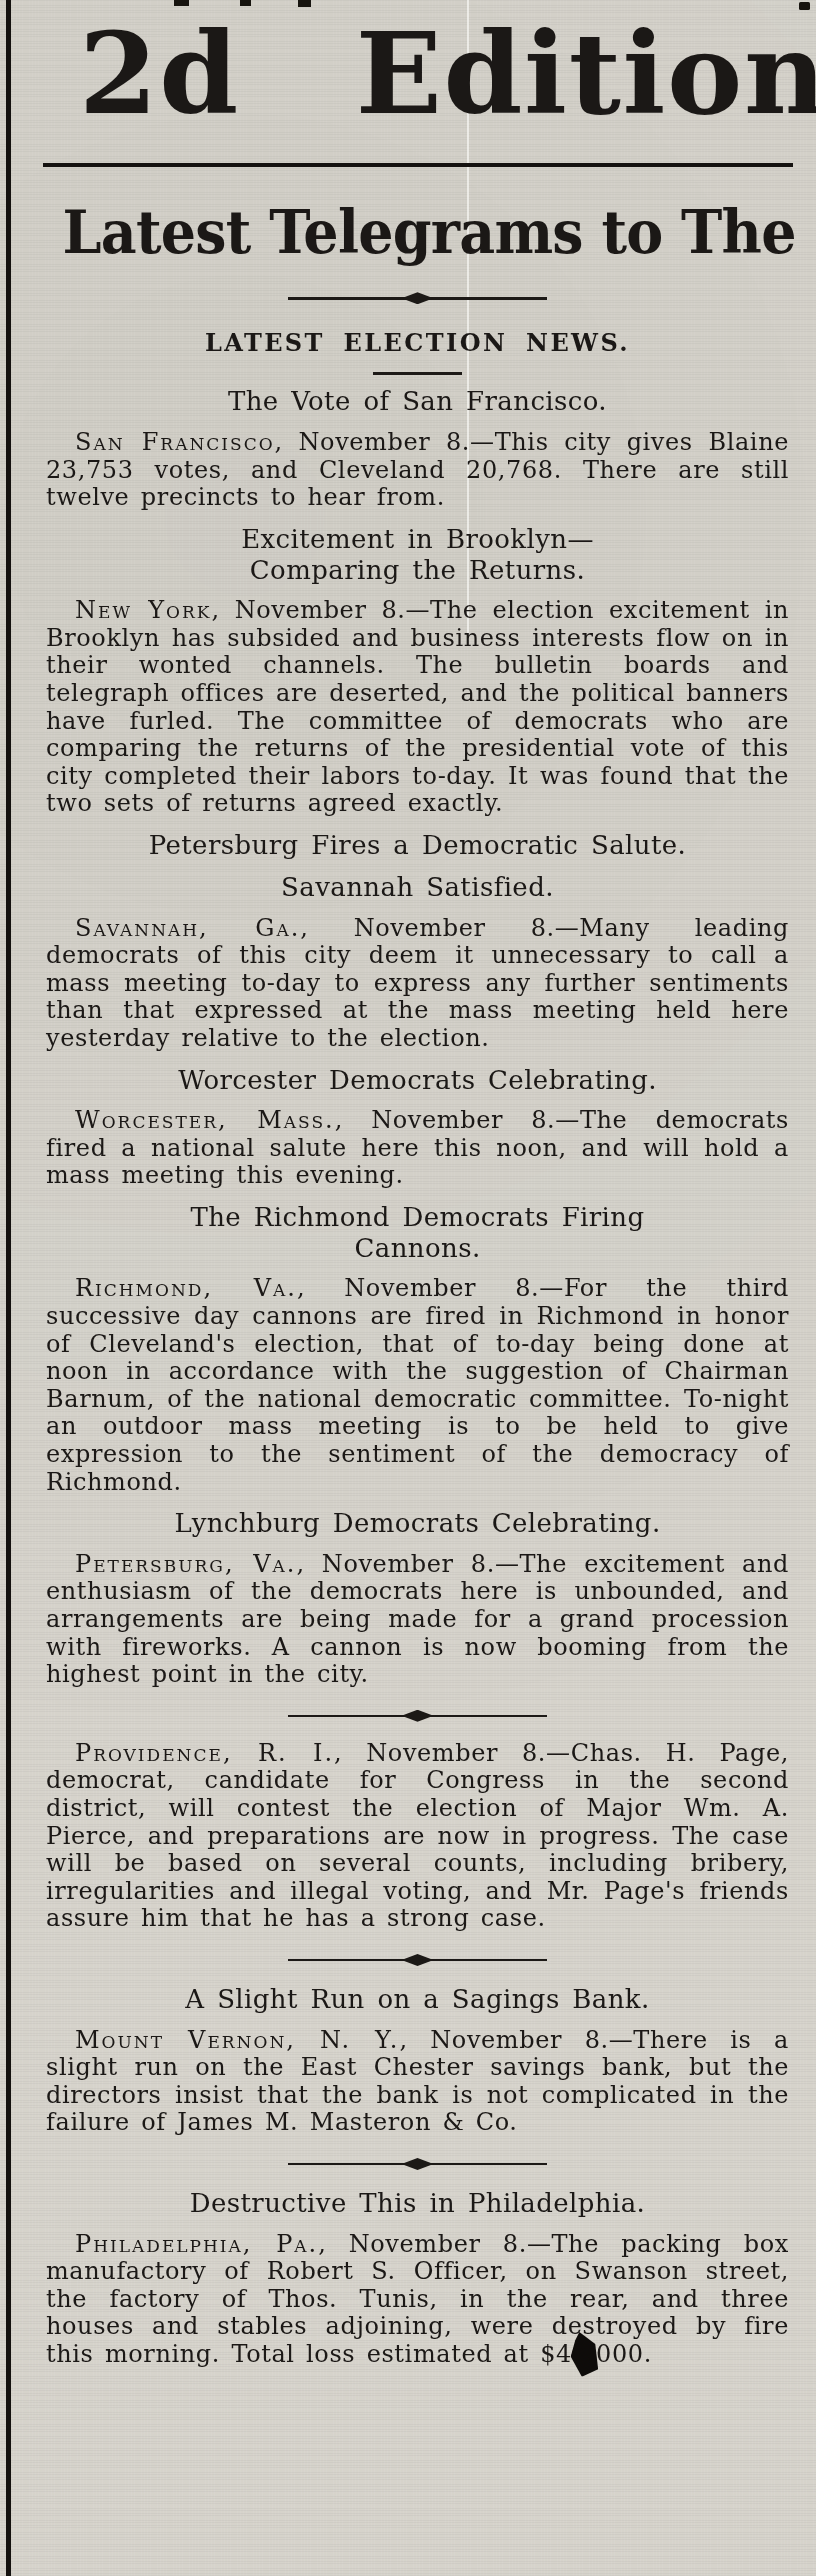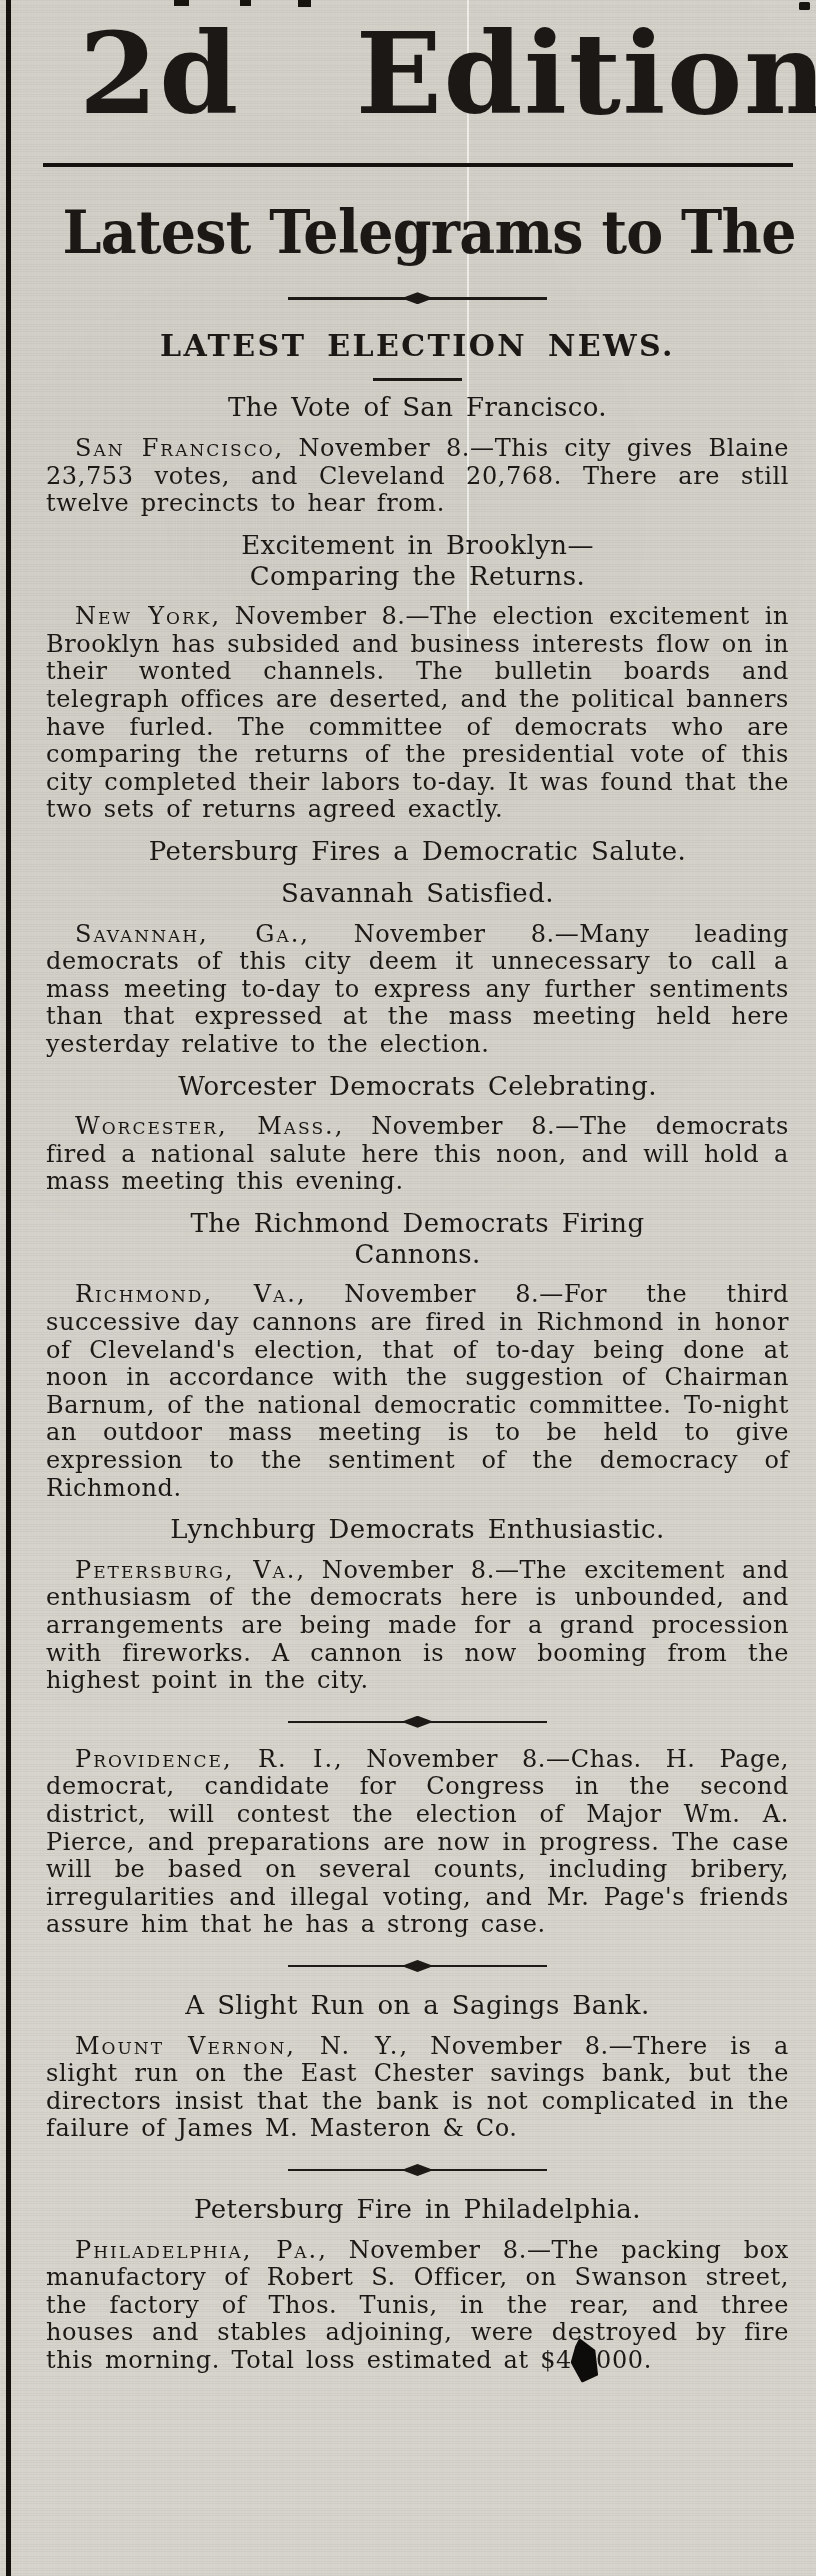--- a/index.html
+++ b/index.html
@@ -31,21 +31,21 @@
   .subhead-wrap{margin-top:27.6px;text-align:center;}
   .subhead{
     display:inline-block;font-size:59px;font-weight:bold;letter-spacing:-0.8px;
     white-space:nowrap;transform:scaleX(0.94);transform-origin:center;line-height:1.3;
   }
   .diamond-divider{display:flex;align-items:center;justify-content:center;width:259px;margin:21px auto 18px auto;}
   .diamond-divider .bar{flex:1;height:2.4px;background:#1c1916;}
   .diamond{width:32px;height:12px;background:#1c1916;margin:0 -5.7px;z-index:1;
     clip-path:polygon(50% 0,100% 50%,50% 100%,0 50%);}
   .section-title{
-    text-align:center;font-size:30px;font-weight:bold;letter-spacing:2.4px;word-spacing:8px;margin-top:24px;
+    text-align:center;font-size:24px;font-weight:bold;letter-spacing:2.4px;word-spacing:8px;margin-top:24px;
   }
   .rule-short{height:3.2px;width:89px;background:#1c1916;margin:14.6px auto 8px auto;}
 
   .article{margin-top:6.5px;}
   .headline{
     text-align:center;font-size:26px;font-weight:normal;line-height:1.18;
     letter-spacing:0.4px;word-spacing:4px;margin:11.3px 0 6.5px 0;
   }
   .hl-2line{max-width:486px;margin-left:auto;margin-right:auto;}
   .body-par{
@@ -113,21 +113,21 @@
     <div class="headline">Worcester Democrats Celebrating.</div>
     <p class="body-par"><span class="indent"></span><span class="dateline">Worcester, Mass.</span><span>, November 8.—The democrats fired a national salute here this noon, and will hold a mass meeting this evening.</span></p>
   </div>
 
   <div class="article">
     <div class="headline hl-2line">The Richmond Democrats Firing Cannons.</div>
     <p class="body-par"><span class="indent"></span><span class="dateline">Richmond, Va.</span><span>, November 8.—For the third successive day cannons are fired in Richmond in honor of Cleveland's election, that of to-day being done at noon in accordance with the suggestion of Chairman Barnum, of the national democratic committee.  To-night an outdoor mass meeting is to be held to give expression to the sentiment of the democracy of Richmond.</span></p>
   </div>
 
   <div class="article">
-    <div class="headline">Lynchburg Democrats Enthusiastic.</div>
+    <div class="headline">Lynchburg Democrats Celebrating.</div>
     <p class="body-par"><span class="indent"></span><span class="dateline">Petersburg, Va.</span><span>, November 8.—The excitement and enthusiasm of the democrats here is unbounded, and arrangements are being made for a grand procession with fireworks.  A cannon is now booming from the highest point in the city.</span></p>
   </div>
 
   <div class="diamond-divider">
     <span class="bar"></span>
     <span class="diamond"></span>
     <span class="bar"></span>
   </div>
 
   <div class="article">
@@ -145,18 +145,18 @@
     <p class="body-par"><span class="indent"></span><span class="dateline">Mount Vernon, N. Y.</span><span>, November 8.—There is a slight run on the East Chester savings bank, but the directors insist that the bank is not complicated in the failure of James M. Masteron &amp; Co.</span></p>
   </div>
 
   <div class="diamond-divider">
     <span class="bar"></span>
     <span class="diamond"></span>
     <span class="bar"></span>
   </div>
 
   <div class="article">
-    <div class="headline">Petersburg Fire in Philadelphia.</div>
+    <div class="headline">Destructive This in Philadelphia.</div>
     <p class="body-par"><span class="indent"></span><span class="dateline">Philadelphia, Pa.</span><span>, November 8.—The packing box manufactory of Robert S. Officer, on Swanson street, the factory of Thos. Tunis, in the rear, and three houses and stables adjoining, were destroyed by fire this morning.  Total loss estimated at $40,000.</span><span class="ink-blot"></span></p>
   </div>
 
 </div>
 
 
 </body></html>

